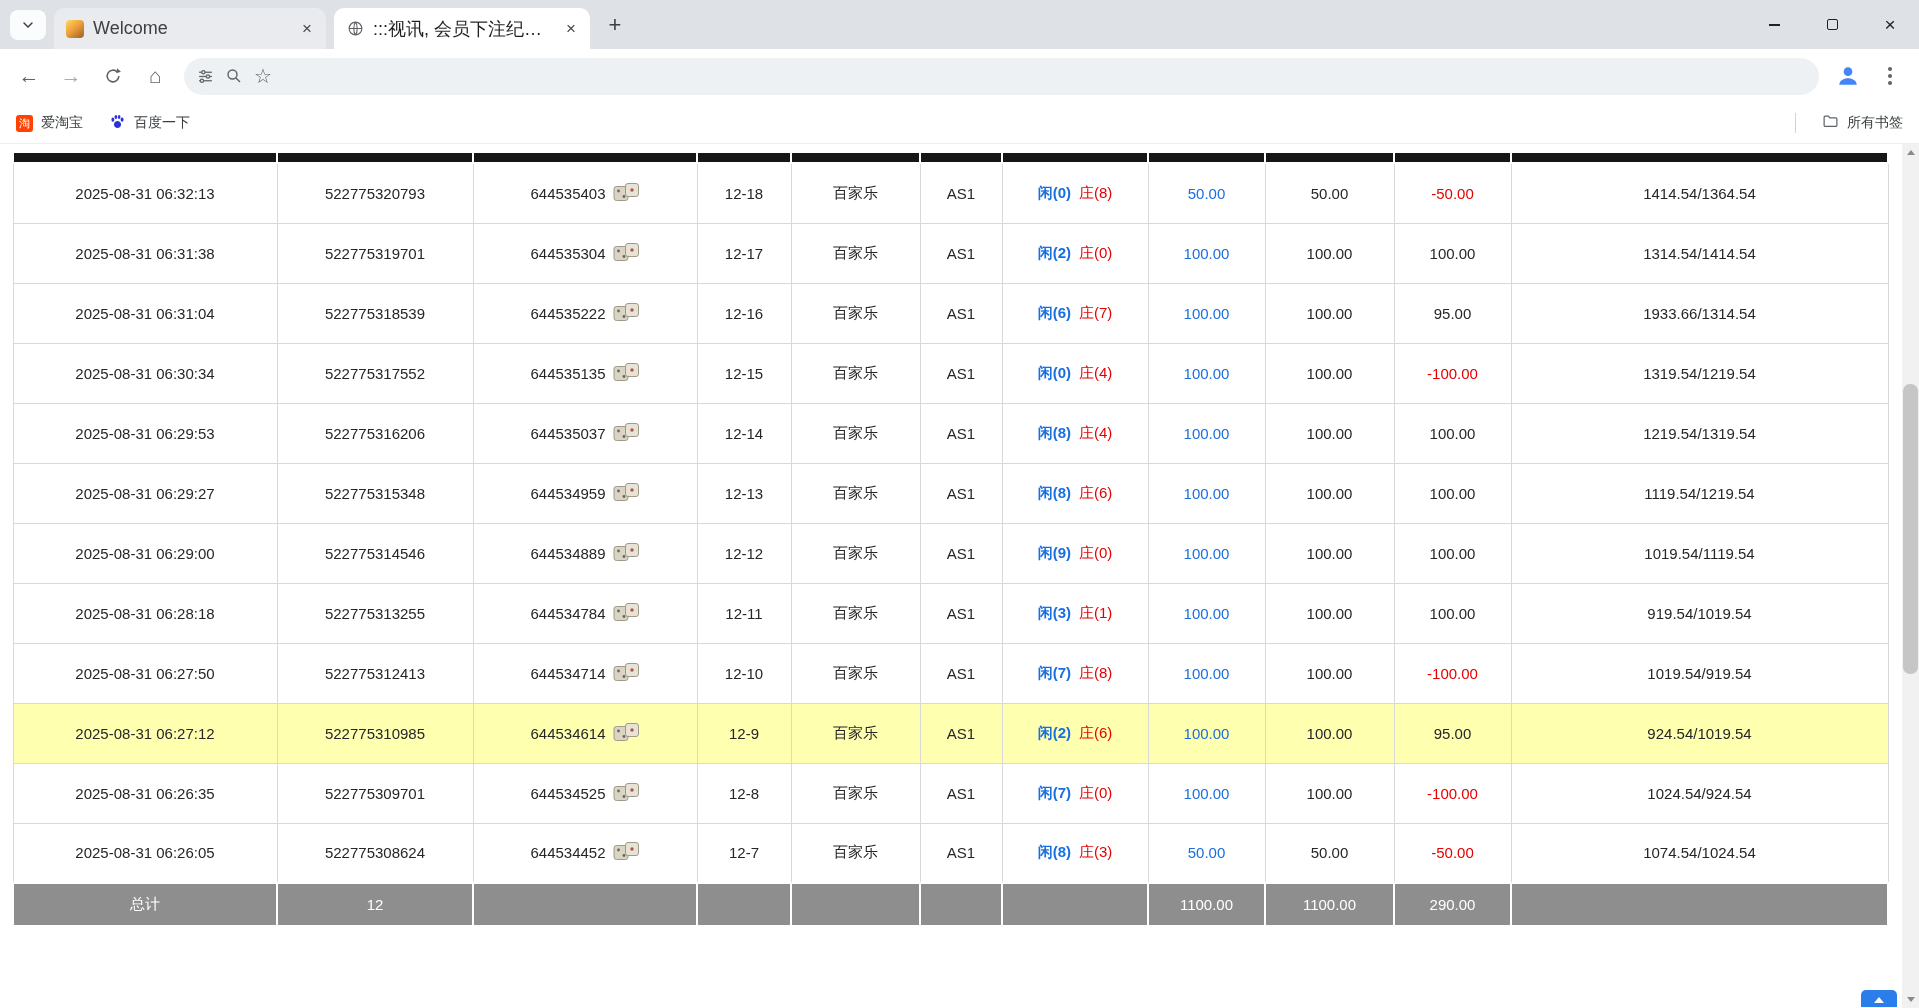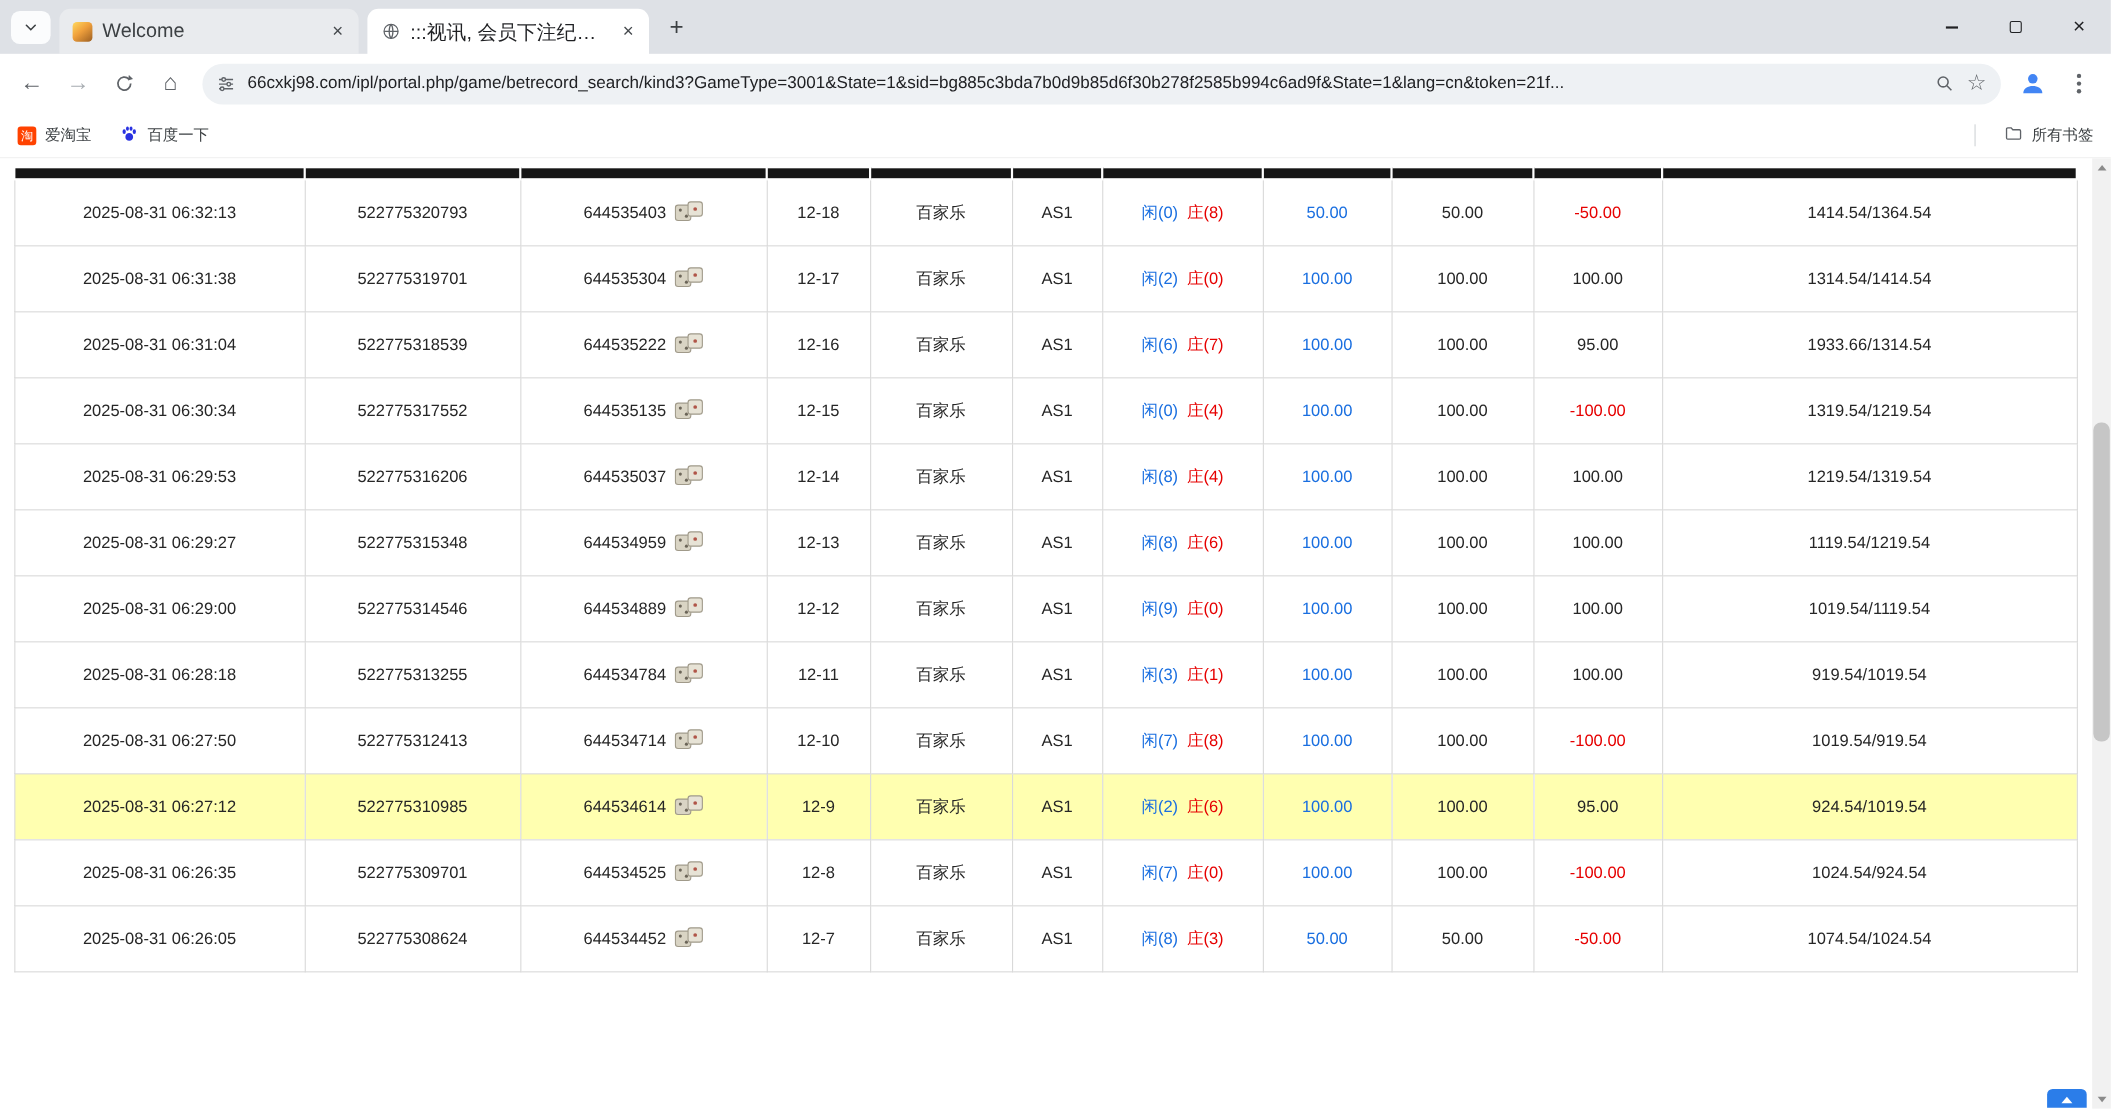--- a/index.html
+++ b/index.html
@@ -39,21 +39,21 @@
   .bm-spacer { flex:1; }
   .bm-divider { width:1px; height:20px; background:#d0d3d6; }
 
   
   .page { position:relative; padding-top:7px; background:#fff; height:863px; }
   table.bet { border-collapse:collapse; table-layout:fixed; width:1875px; margin-left:12px; font-size:15px; color:#262626; }
   thead th { height:11px; background:#161616; border:2px solid #fff; padding:0; }
   tbody td { height:60px; border:1px solid #d9d9d9; text-align:center; background:#fff; overflow:hidden; white-space:nowrap; }
   tr.highlight td { background:var(--highlight_yellow,#ffffb0); }
   .c-bet { color:var(--bet_blue,#1a6fe0); }
-  .player { color:var(--bet_blue,#1a6fe0); margin-right:8px; }
+  .player { color:var(--bet_blue,#1a6fe0); margin-right:8px;font-weight:bold; }
   .banker { color:var(--banker_red,#e60000); }
   tbody td.neg { color:var(--negative_red,#e60000);text-align:center; }
   tfoot td { height:43px; background:var(--summary_gray,#8e8e8e); color:#fff; border:2px solid #fff; text-align:center; font-size:15px; }
   .game-wrap { display:inline-flex; align-items:center; gap:7px; vertical-align:middle; }
   .dice { display:inline-flex; cursor:pointer; }
 
   
   .scrollbar { position:absolute; top:144px; right:0; bottom:0; width:17px; background:#f1f1f1; z-index:6; }
   .sb-arrow { position:absolute; left:0; width:17px; height:17px; display:flex; align-items:center; justify-content:center; cursor:pointer; }
   .sb-up { top:0; } .sb-down { bottom:0; }
@@ -118,21 +118,20 @@
     <span class="omni-icon">
       <svg viewBox="0 0 24 24" width="17" height="17" stroke="#5f6368" stroke-width="1.8" fill="#eef1f4">
           <line x1="3" y1="6" x2="21" y2="6"></line>
           <circle cx="9" cy="6" r="2.3"></circle>
           <line x1="3" y1="12" x2="21" y2="12"></line>
           <circle cx="15.5" cy="12" r="2.3"></circle>
           <line x1="3" y1="18" x2="21" y2="18"></line>
           <circle cx="7" cy="18" r="2.3"></circle>
         </svg>
     </span>
-    <span class="url-text">66cxkj98.com/ipl/portal.php/game/betrecord_search/kind3?GameType=3001&amp;State=1&amp;sid=bg885c3bda7b0d9b85d6f30b278f2585b994c6ad9f&amp;State=1&amp;lang=cn&amp;token=21f...</span>
     <span class="omni-icon">
       <svg viewBox="0 0 24 24" width="18" height="18" fill="none" stroke="#5f6368" stroke-width="1.9">
           <circle cx="10" cy="10" r="6"></circle>
           <line x1="14.6" y1="14.6" x2="20" y2="20"></line>
         </svg>
     </span>
     <span class="omni-icon star">☆</span>
   </div>
 
   <div class="iconbtn">
@@ -537,20 +536,33 @@
     <td>
       <span class="player">闲(8)</span><span class="banker">庄(3)</span>
     </td>
     <td class="c-bet">50.00</td>
     <td>50.00</td>
     <td class="neg">-50.00</td>
     <td>1074.54/1024.54</td>
   </tr>
       </tbody>
     <tfoot>
+        <tr>
+    <td>总计</td>
+    <td>12</td>
+    <td></td>
+    <td></td>
+    <td></td>
+    <td></td>
+    <td></td>
+    <td>1100.00</td>
+    <td>1100.00</td>
+    <td>290.00</td>
+    <td></td>
+  </tr>
       </tfoot>
   </table>
 
   <div class="fab">
       <span class="fab-tri"></span>
     </div>
 </div>
 
 <div class="scrollbar">
   <div class="sb-arrow sb-up">

